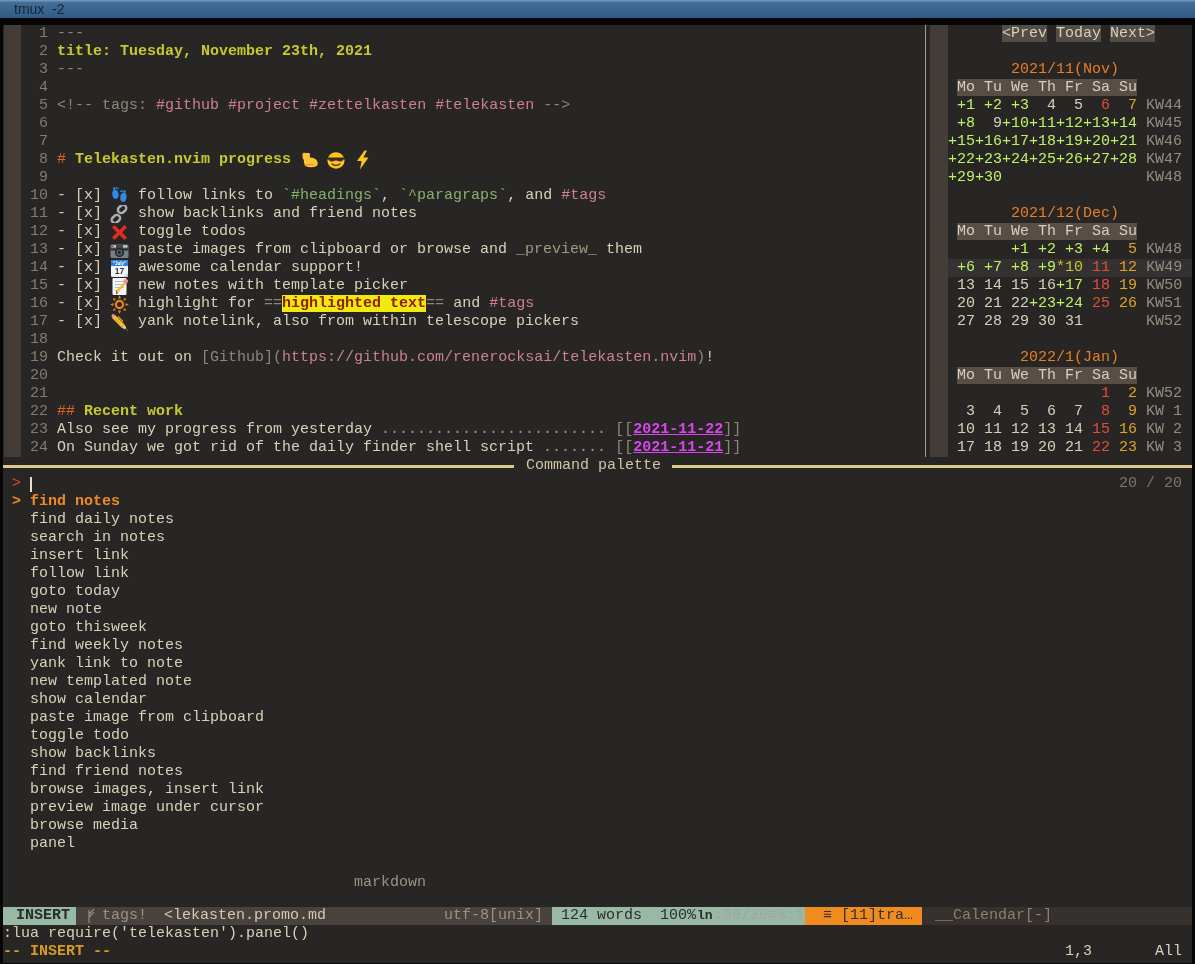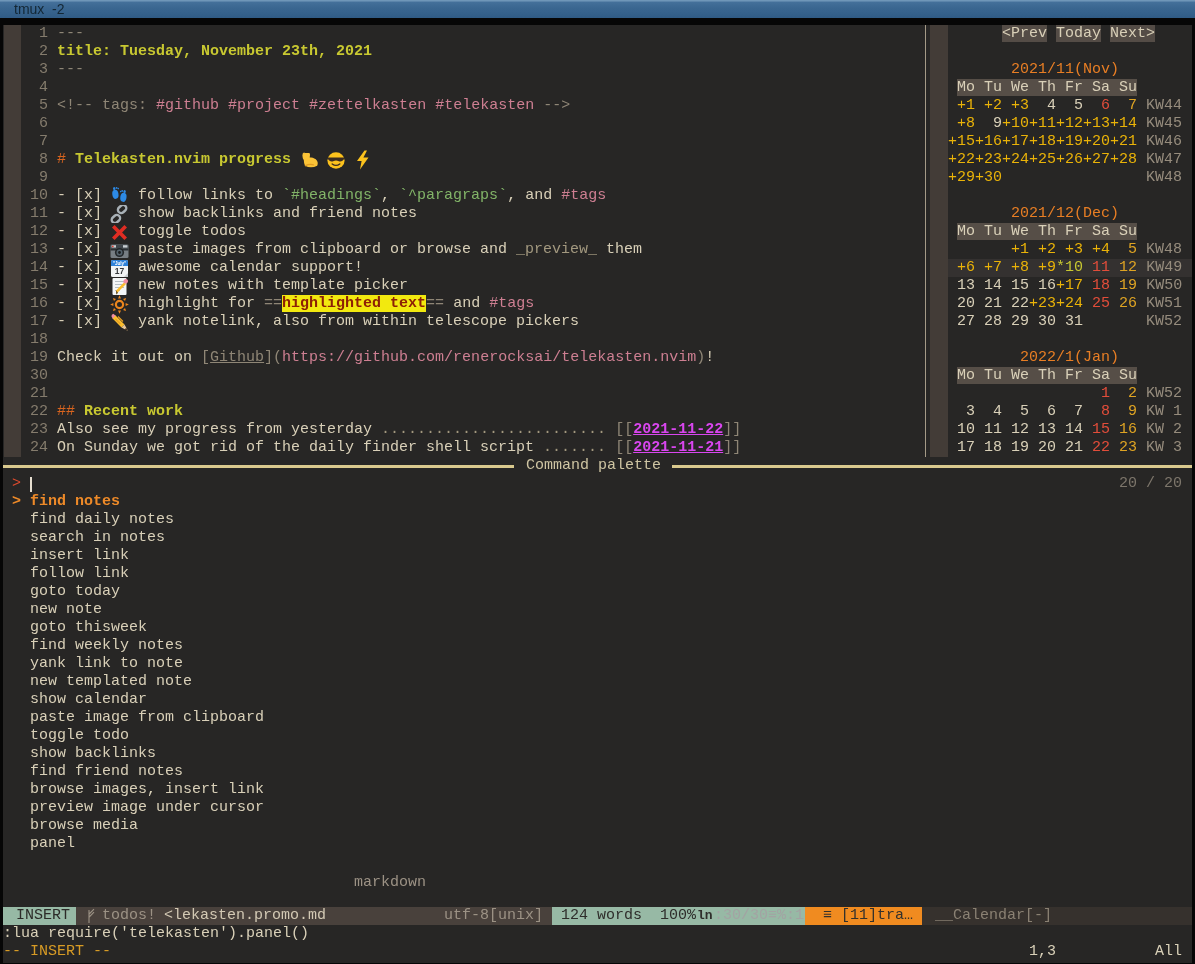--- a/index.html
+++ b/index.html
@@ -2,32 +2,32 @@
 <html><head>
 <meta charset="utf-8">
 <style>
   html,body{margin:0;padding:0}
   body{width:1195px;height:964px;background:#060606;position:relative;overflow:hidden}
   #bar{position:absolute;left:0;top:0;width:1195px;height:18px;
        background:linear-gradient(#6f96b8 0%,#6f96b8 6%,#44709a 11%,#3a6690 45%,#34608a 80%,#305b85 100%)}
   #bar span{position:absolute;left:14px;top:1px;font:14px/17px "Liberation Sans",sans-serif;color:#132735;white-space:pre}
   #term{position:absolute;left:3px;top:25px;width:1189px;height:938px;background:#272625}
   .r{position:absolute;left:3px;white-space:pre;font:15px/18px "Liberation Mono",monospace;color:#d9d0b8}
-  b{font-weight:normal}
+  b{font-weight:bold}
   .ln{color:#857c6d}
   .c{color:#8f8676}
   .y{color:#c8c831;font-weight:bold}
   .o{color:#d8641f}
   .p{color:#ce7f92}
   .g{color:#82b468}
   .dl{color:#d946ef;font-weight:bold;text-decoration:underline}
   .dim{color:#a2987f}
   .hl{background:#f2e90f;color:#8d2005;font-weight:bold}
-  .u{text-decoration:underline}
-  .t{color:#eab308}
+  .u{}
+  .t{color:#bef264}
   .sat{color:#e24d3a}
   .sun{color:#dfa423}
   .td{color:#c8c831;font-weight:normal}
   .kw{color:#968c7d}
   .mon{color:#e87e24}
   .btn{background:#544c46}
   .hd{background:#564e47}
   .red{color:#dc4b2e}
   .sel{color:#ee8a28;font-weight:bold}
   .ico{position:absolute}
@@ -59,21 +59,21 @@
 <div class="r" style="top:187px"><span class="ln">   10 </span>- [x]    follow links to <span class="g">`#headings`</span>, <span class="g">`^paragraps`</span>, and <span class="p">#tags</span></div>
 <div class="r" style="top:205px"><span class="ln">   11 </span>- [x]    show backlinks and friend notes</div>
 <div class="r" style="top:223px"><span class="ln">   12 </span>- [x]    toggle todos</div>
 <div class="r" style="top:241px"><span class="ln">   13 </span>- [x]    paste images from clipboard or browse and <span class="dim">_preview_</span> them</div>
 <div class="r" style="top:259px"><span class="ln">   14 </span>- [x]    awesome calendar support!</div>
 <div class="r" style="top:277px"><span class="ln">   15 </span>- [x]    new notes with template picker</div>
 <div class="r" style="top:295px"><span class="ln">   16 </span>- [x]    highlight for <span class="c">==</span><span class="hl">highlighted text</span><span class="c">==</span> and <span class="p">#tags</span></div>
 <div class="r" style="top:313px"><span class="ln">   17 </span>- [x]    yank notelink, also from within telescope pickers</div>
 <div class="r" style="top:331px"><span class="ln">   18 </span></div>
 <div class="r" style="top:349px"><span class="ln">   19 </span>Check it out on <span class="c">[</span><span class="c u">Github</span><span class="c">](</span><span class="p">https://github.com/renerocksai/telekasten.nvim</span><span class="c">)</span>!</div>
-<div class="r" style="top:367px"><span class="ln">   30 </span></div>
+<div class="r" style="top:367px"><span class="ln">   20 </span></div>
 <div class="r" style="top:385px"><span class="ln">   21 </span></div>
 <div class="r" style="top:403px"><span class="ln">   22 </span><span class="o">##</span><span class="y"> Recent work</span></div>
 <div class="r" style="top:421px"><span class="ln">   23 </span>Also see my progress from yesterday <span class="dim">.........................</span> <span class="c">[[</span><span class="dl">2021-11-22</span><span class="c">]]</span></div>
 <div class="r" style="top:439px"><span class="ln">   24 </span>On Sunday we got rid of the daily finder shell script <span class="dim">.......</span> <span class="c">[[</span><span class="dl">2021-11-21</span><span class="c">]]</span></div>
 
 <div class="r" style="left:948px;top:25px">      <span class="btn">&lt;Prev</span> <span class="btn">Today</span> <span class="btn">Next&gt;</span></div>
 <div class="r" style="left:948px;top:61px">       <span class="mon">2021/11(Nov)</span></div>
 <div class="r" style="left:948px;top:79px"> <span class="hd">Mo Tu We Th Fr Sa Su</span></div>
 <div class="r" style="left:948px;top:97px"> <span class="t">+1 +2 +3</span>  4  5  <span class="sat">6</span>  <span class="sun">7</span> <span class="kw">KW44</span></div>
 <div class="r" style="left:948px;top:115px"> <span class="t">+8</span>  9<span class="t">+10+11+12+13+14</span> <span class="kw">KW45</span></div>
@@ -119,35 +119,35 @@
 <div class="r" style="top:763px">   find friend notes</div>
 <div class="r" style="top:781px">   browse images, insert link</div>
 <div class="r" style="top:799px">   preview image under cursor</div>
 <div class="r" style="top:817px">   browse media</div>
 <div class="r" style="top:835px">   panel</div>
 
 <div style="position:absolute;left:3px;top:907px;width:919px;height:18px;background:#49413c"></div>
 <div style="position:absolute;left:922px;top:907px;width:270px;height:18px;background:#36312d"></div>
 <div style="position:absolute;left:3px;top:907px;width:73px;height:18px;background:#97b9a5"></div>
 <div class="r" style="left:16px;top:907px"><b style="color:#2c2b28">INSERT</b></div>
-<div class="r" style="left:102px;top:907px"><span style="color:#9c9285">todos!</span></div>
+<div class="r" style="left:102px;top:907px"><span style="color:#9c9285">tags!</span></div>
 <div class="r" style="left:164px;top:907px"><span style="color:#d3c9b4">&lt;lekasten.promo.md</span></div>
 <div class="r" style="left:354px;top:874px"><span style="color:#9c9285">markdown</span></div>
 <div class="r" style="left:444px;top:907px"><span style="color:#9c9285">utf-8[unix]</span></div>
 <div style="position:absolute;left:552px;top:907px;width:253px;height:18px;background:#97b9a5"></div>
 <div class="r" style="left:552px;top:907px"><span style="color:#2e2d2a"> 124 words  100%</span></div>
 <div class="r" style="left:697px;top:907px"><span style="color:#2e2d2a;font:bold 13px/18px 'Liberation Mono',monospace">ln</span></div>
 <div class="r" style="left:714px;top:907px"><span style="color:#a3a3a3">:30/30≡%:1</span></div>
 <div style="position:absolute;left:805px;top:907px;width:117px;height:18px;background:#f08b20"></div>
 <div class="r" style="left:805px;top:907px"><span style="color:#33312c">  <b>≡</b> [11]tra…</span></div>
 <div class="r" style="left:935px;top:907px"><span style="color:#8a8173">__Calendar[-]</span></div>
 
 <div class="r" style="top:925px">:lua require('telekasten').panel()</div>
 <div class="r" style="top:943px"><b style="color:#d79b25">-- INSERT --</b></div>
-<div class="r" style="left:1029px;top:943px">1,3</div>
+<div class="r" style="left:1065px;top:943px">1,3</div>
 <div class="r" style="left:1155px;top:943px">All</div>
 
 <svg class="ico" style="left:301px;top:152px" width="18" height="17" viewBox="0 0 18 17">
     <path d="M3.5 1 L8 1 Q9.2 1.2 9 3 L8.7 5.5 L5.5 5.5 Q11 4.5 14.8 7.2 Q17.8 10 16.2 13.8 Q10 16.8 4 13.8 Q1.6 7.5 3.5 1Z" fill="#fbc337"></path>
     <path d="M4 13.8 Q9 11.5 13 13" stroke="#e09c22" stroke-width="1.3" fill="none"></path>
     <path d="M3.5 1 Q2 1.5 2.2 3.5 L2.6 6 Q2.8 7 4 7 L8.4 7" fill="#fbc337" stroke="#fbc337" stroke-width="1.6"></path>
   </svg>
 <svg class="ico" style="left:327px;top:152px" width="18" height="17" viewBox="0 0 18 17">
     <ellipse cx="9" cy="8.5" rx="8.6" ry="8.2" fill="#fcc21d"></ellipse>
     <path d="M0.8 5.4 L17.2 5.4 L16.8 7.4 Q14.5 10.4 11.8 9.2 Q10.4 8.6 9 8.6 Q7.6 8.6 6.2 9.2 Q3.5 10.4 1.2 7.4Z" fill="#3b2c21"></path>

